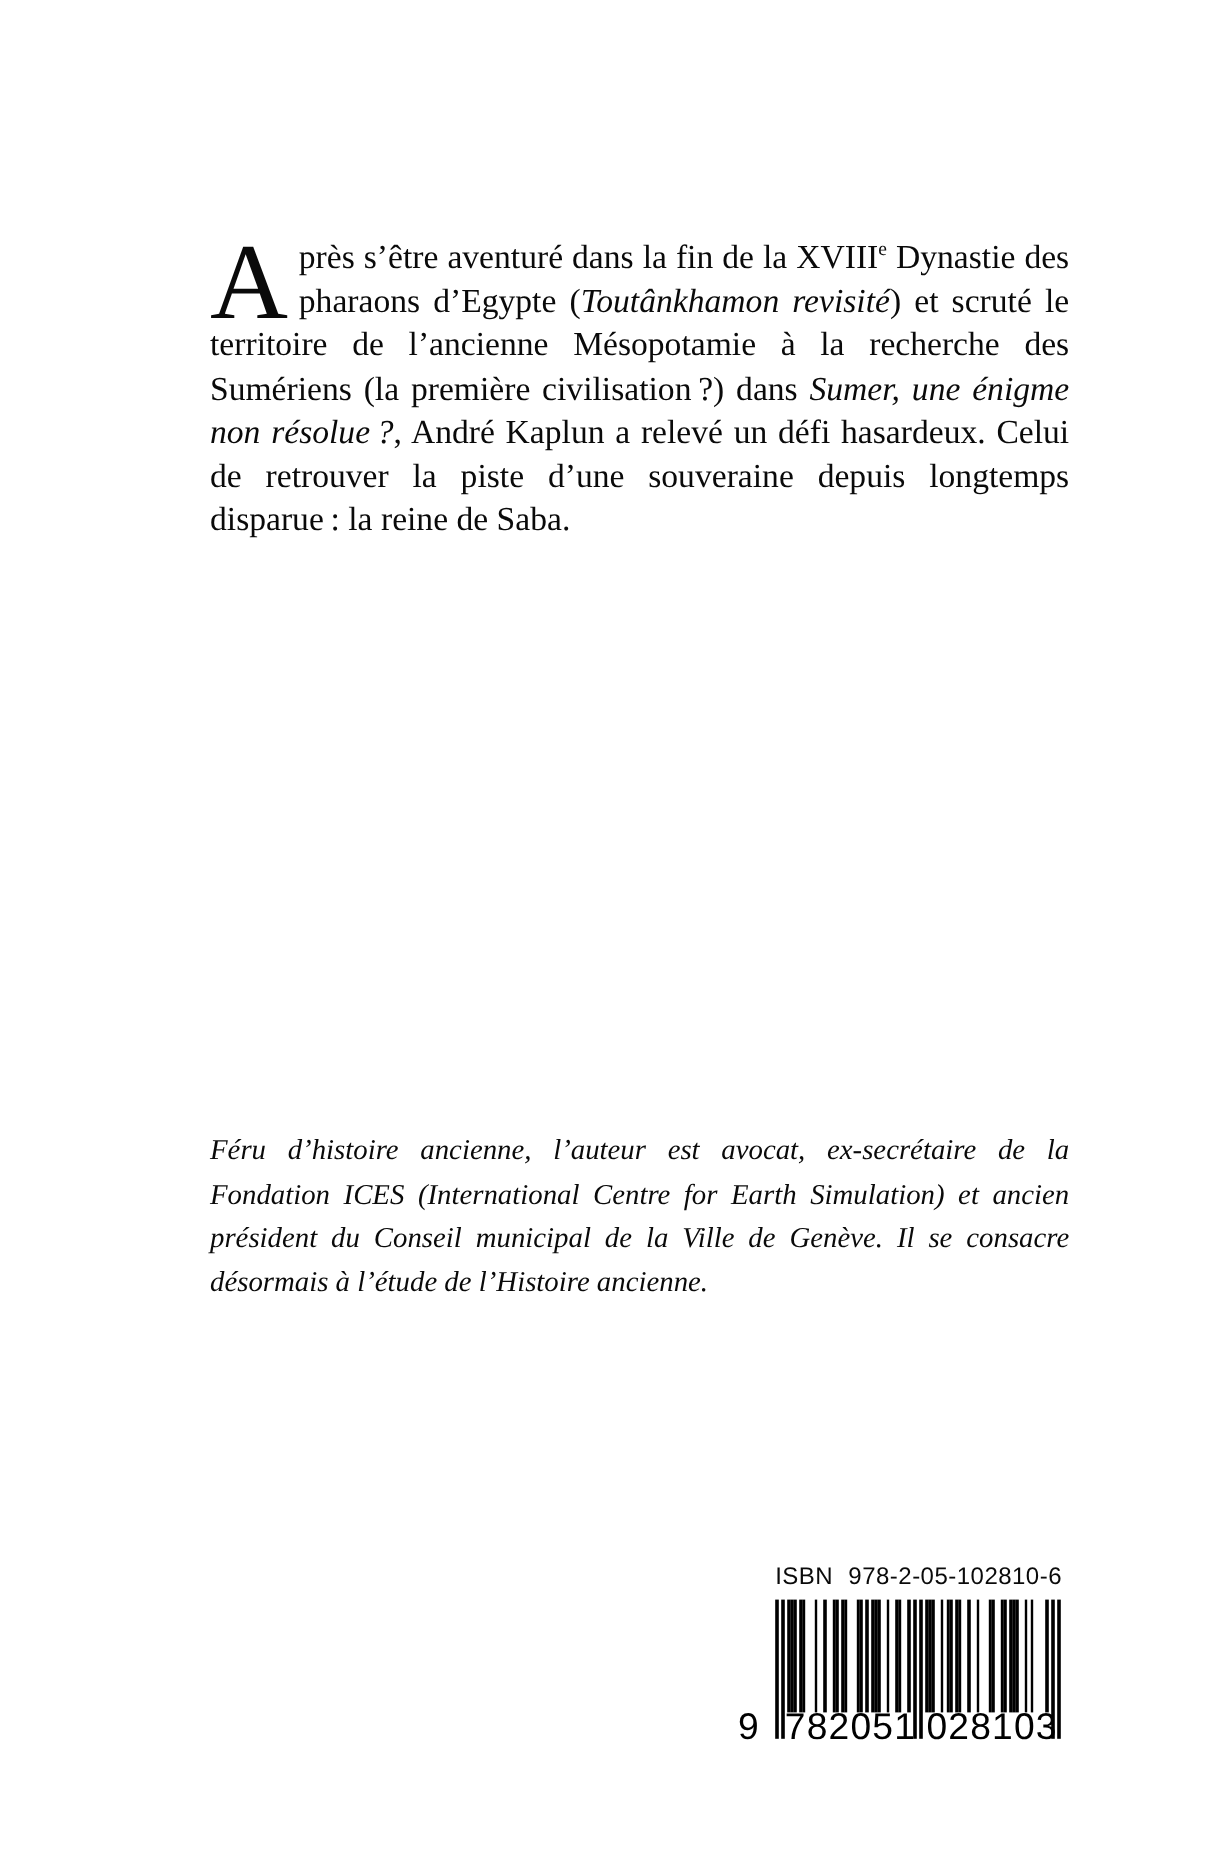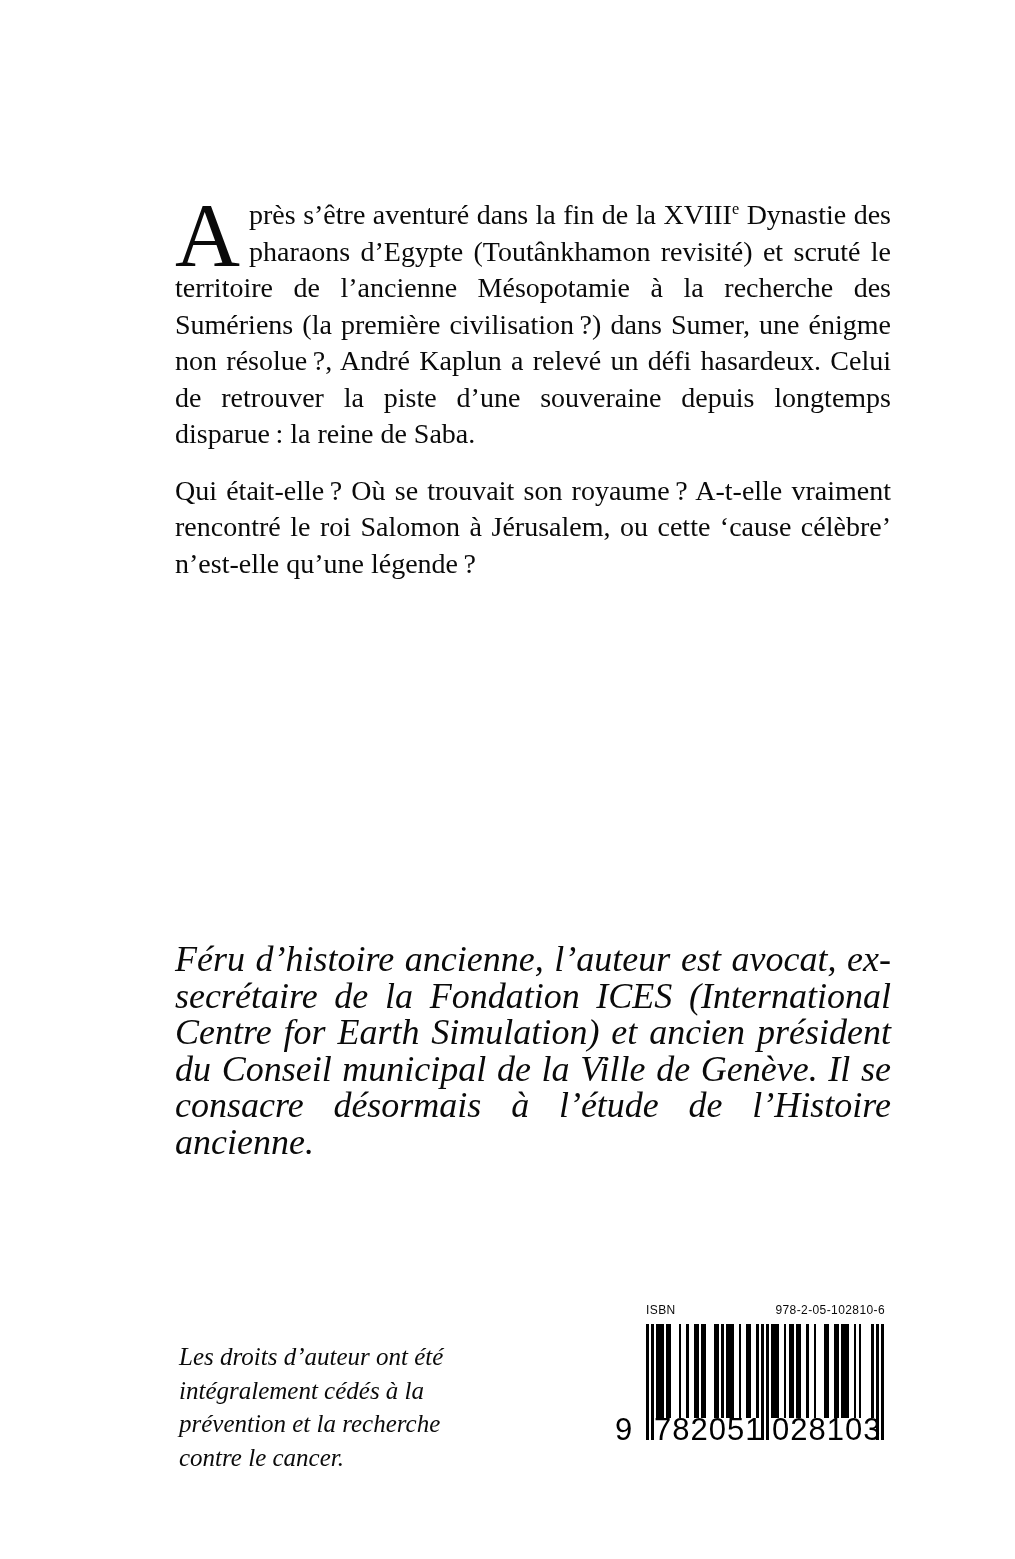--- a/index.html
+++ b/index.html
@@ -17,44 +17,44 @@
     font-size:28px;line-height:36.5px;text-align:justify;
   }
   .synopsis p{margin:0;}
   .synopsis p + p{margin-top:20px;}
   .dropcap{
     float:left;
     font-size:90px;line-height:62px;
     padding:8px 9px 0 0;
   }
   sup{font-size:0.58em;line-height:0;vertical-align:super;}
-  .it{}
+  .it{font-style:italic;}
 
   
   .bio{
     position:absolute;left:175px;top:941px;width:716px;
-    font-size:36px;line-height:36.5px;font-style:italic;text-align:justify;
+    font-size:24px;line-height:36.5px;font-style:italic;text-align:justify;
   }
   .bio p{margin:0;}
 
   
   .rights{
     position:absolute;left:179px;top:1340px;width:300px;
     font-size:25px;line-height:33.5px;font-style:italic;
   }
   .rights p{margin:0;}
 
   
   .isbn-block{
     position:absolute;left:646px;top:1303px;width:239px;
     font-family:"Liberation Sans","DejaVu Sans",sans-serif;
   }
   .isbn-line{
     display:flex;justify-content:space-between;align-items:baseline;
-    font-size:12px;letter-spacing:0.4px;white-space:nowrap;
+    font-size:20px;letter-spacing:0.4px;white-space:nowrap;
   }
   .barcode{position:relative;margin-top:7px;height:121px;}
   .bars{display:flex;align-items:flex-start;height:116px;}
   .m{width:2.5px;height:94px;flex:0 0 auto;}
   .m.bar{background:#000;}
   .m.guard{height:116px;}
   .bc-digit{
     position:absolute;top:92px;
     font-size:31px;line-height:28px;color:#000;
   }
@@ -62,30 +62,26 @@
   .bc-g1{left:8px;width:104px;text-align:left;letter-spacing:1px;}
   .bc-g2{left:126px;width:104px;text-align:center;letter-spacing:1px;}
 </style>
 </head>
 <body>
 
 <div class="page">
 
   <div class="synopsis">
     <p><span class="dropcap">A</span><span><span>près s’être aventuré dans la fin de la XVIII</span><sup>e</sup><span> Dynas­tie des pharaons d’Egypte (</span><span class="it">Toutânkhamon revisité</span><span>) et scruté le territoire de l’ancienne Mésopotamie à la recherche des Sumériens (la première civilisation ?) dans </span><span class="it">Sumer, une énigme non résolue ?</span><span>, André Kaplun a relevé un défi hasar­deux. Celui de retrouver la piste d’une souveraine depuis longtemps disparue : la reine de Saba.</span></span></p>
-    <p>Qui était-elle ? Où se trouvait son royaume ? A-t-elle vrai­ment rencontré le roi Salomon à Jérusalem, ou cette ‘cause célèbre’ n’est-elle qu’une légende ?</p>
   </div>
 
   <div class="bio">
     <p>Féru d’histoire ancienne, l’auteur est avocat, ex-secrétaire de la Fondation ICES (International Centre for Earth Simu­lation) et ancien président du Conseil municipal de la Ville de Genève. Il se consacre désormais à l’étude de l’Histoire ancienne.</p>
   </div>
 
-  <div class="rights">
-    <p>Les droits d’auteur ont été intégralement cédés à la prévention et la recherche contre le cancer.</p>
-  </div>
 
   <div class="isbn-block">
     <div class="isbn-line">
       <span>ISBN</span>
       <span>978-2-05-102810-6</span>
     </div>
     <div class="barcode">
       <div class="bars">
           <div class="m bar guard"></div>
           <div class="m guard"></div>

